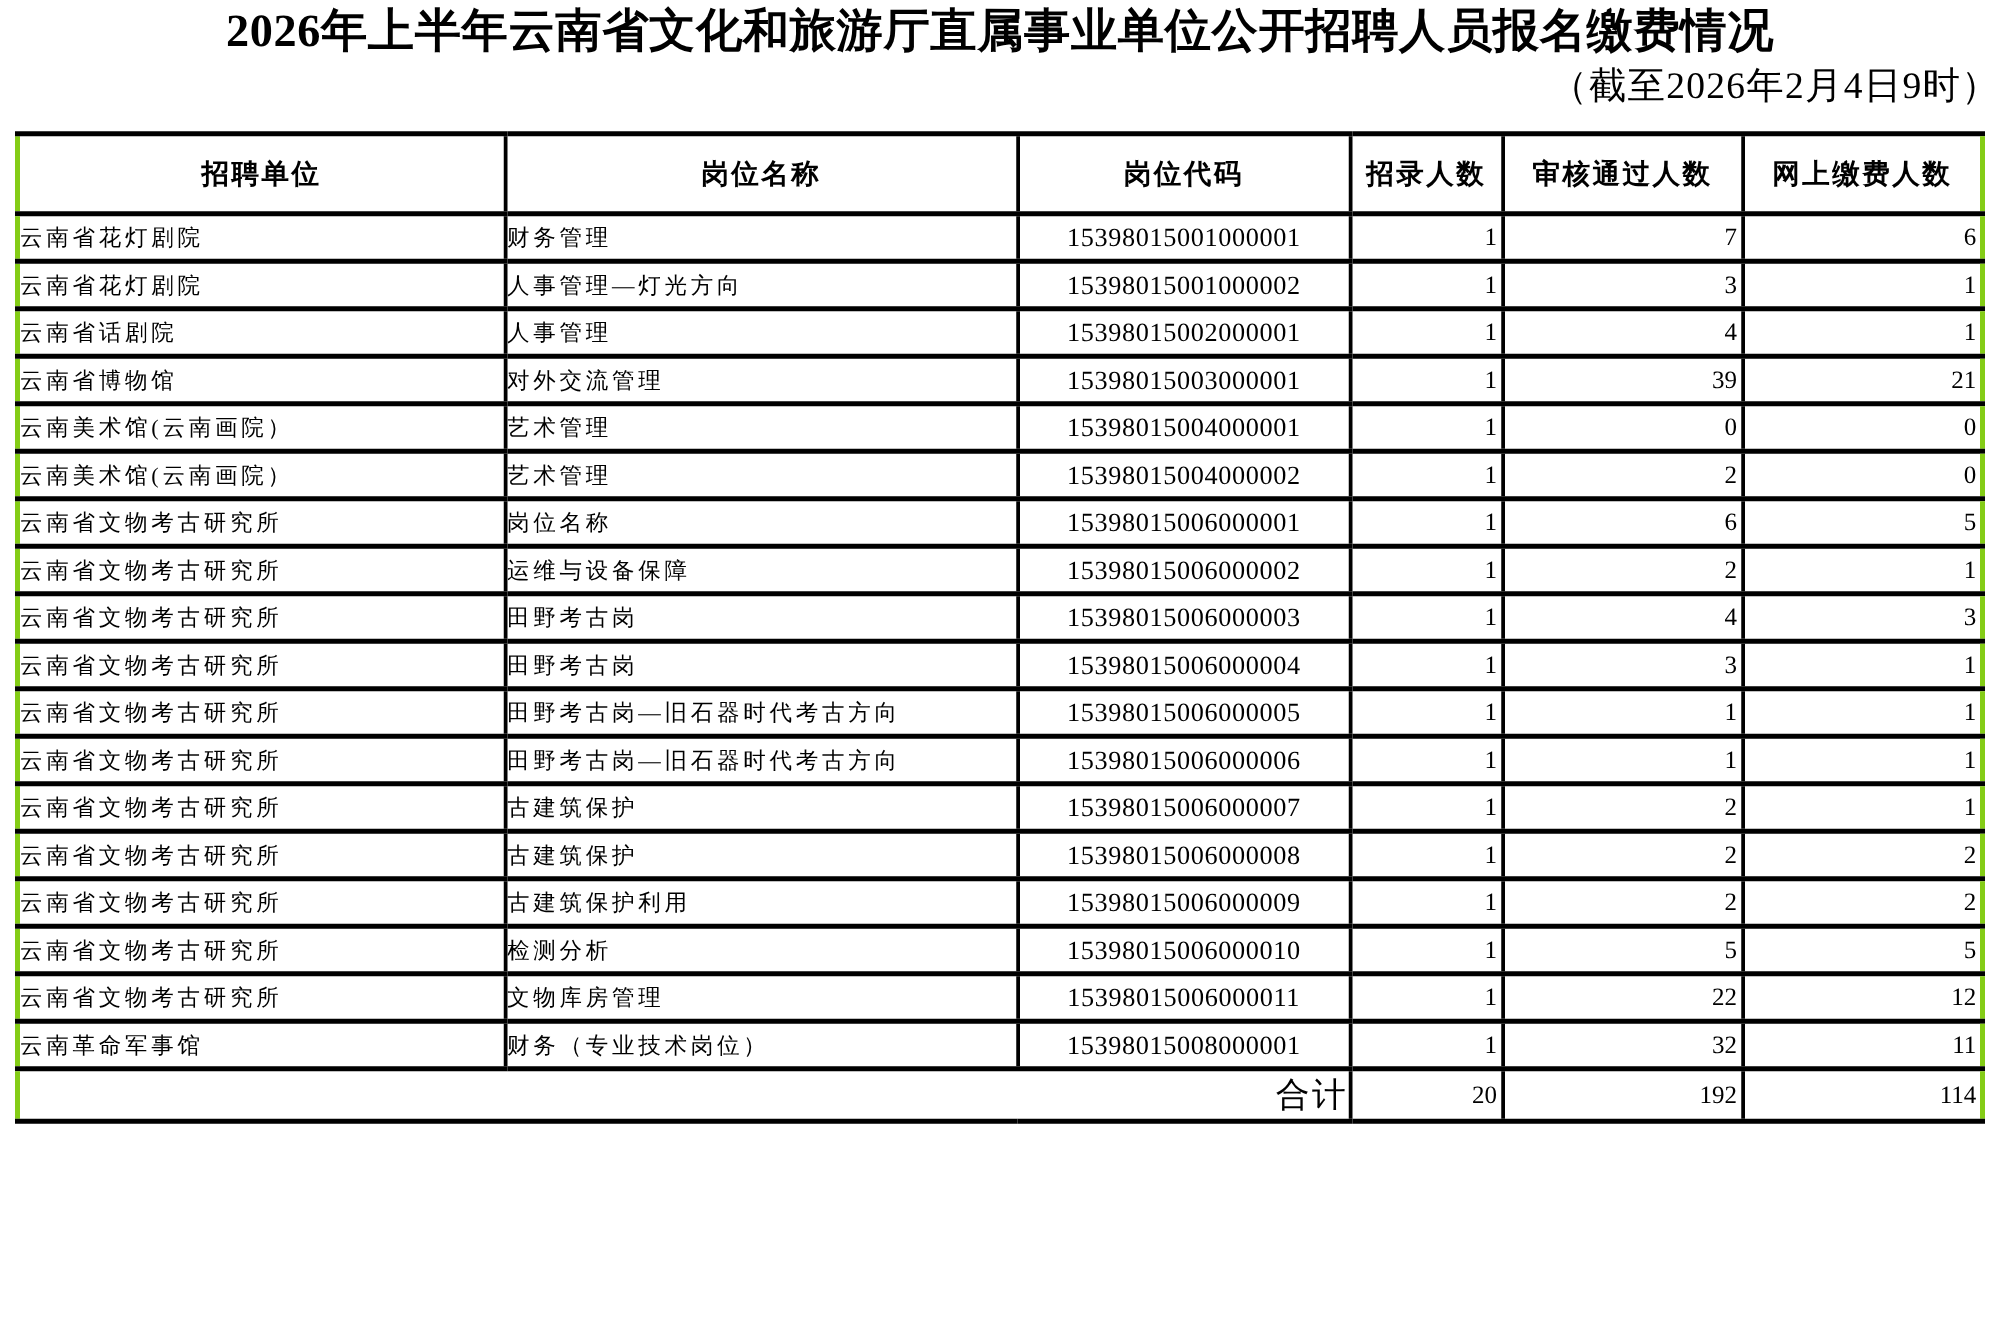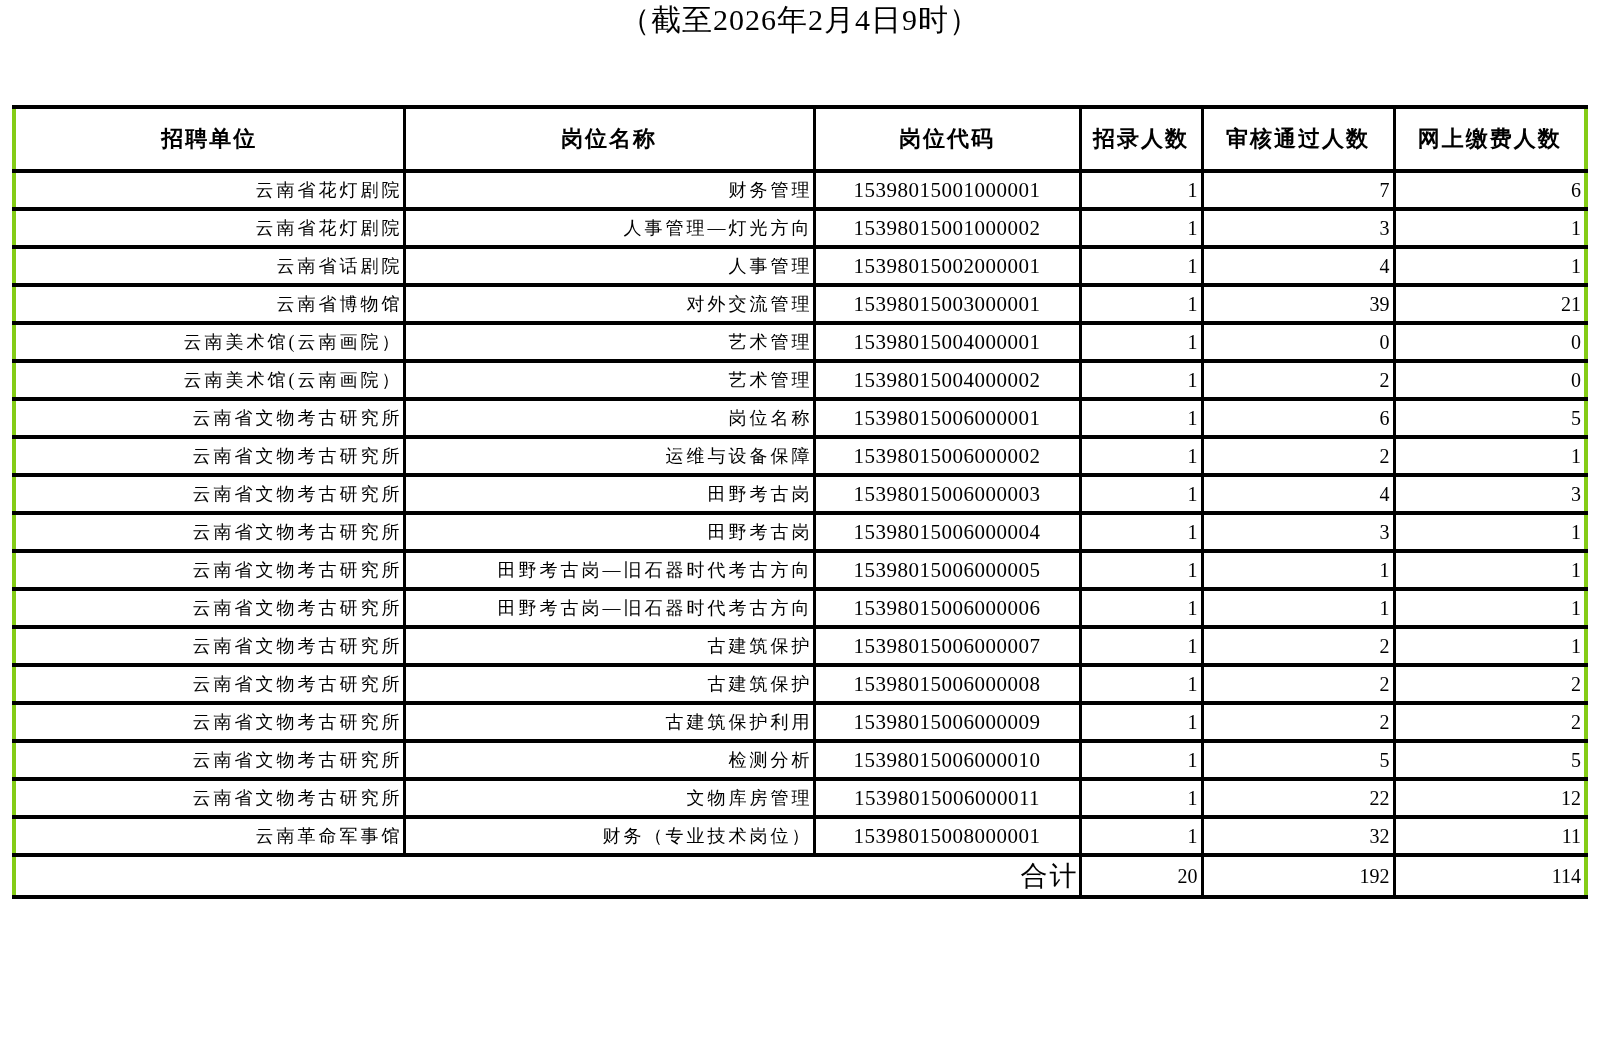--- a/index.html
+++ b/index.html
@@ -18,20 +18,21 @@
     font-weight: bold;
     letter-spacing: 0.5px;
     line-height: 1.25;
     font-family: "Liberation Serif", "DejaVu Serif", serif;
   }
   .doc-subtitle {
     font-size: 30px;
     font-weight: normal;
     letter-spacing: 1px;
     line-height: 1.3;
+    text-align: right;
   }
   table.main {
     position: absolute;
     left: 12px;
     top: 105px;
     width: 1572px;
     border-collapse: collapse;
     table-layout: fixed;
     border: 4px solid #84cc16;
   }
@@ -48,21 +49,21 @@
     font-weight: bold;
     font-size: 22px;
     letter-spacing: 2px;
     text-align: center;
     vertical-align: middle;
   }
   tbody td, tfoot td { height: 38px; vertical-align: middle; }
   td.txt {
     font-size: 18px;
     letter-spacing: 3px;
-    text-align: right;
+    text-align: left;
   }
   td.code {
     font-size: 21px;
     letter-spacing: 0.5px;
     text-align: center;
   }
   td.num {
     font-size: 20px;
     text-align: right;
     padding-right: 3px;
@@ -71,20 +72,21 @@
     font-size: 27px;
     letter-spacing: 2px;
     text-align: right;
   }
   tfoot td { height: 42px; }
 </style>
 </head>
 <body>
 
 <div class="title-block">
+  <div class="doc-title">2026年上半年云南省文化和旅游厅直属事业单位公开招聘人员报名缴费情况</div>
   <div class="doc-subtitle">（截至2026年2月4日9时）</div>
 </div>
 
 <table class="main">
   <colgroup>
     <col style="width:390px">
     <col style="width:410px">
     <col style="width:266px">
     <col style="width:122px">
     <col style="width:192px">

